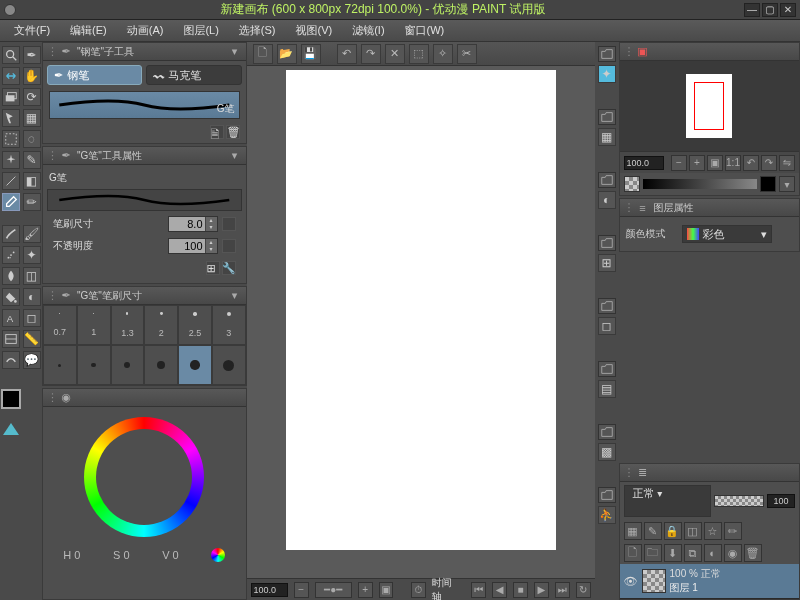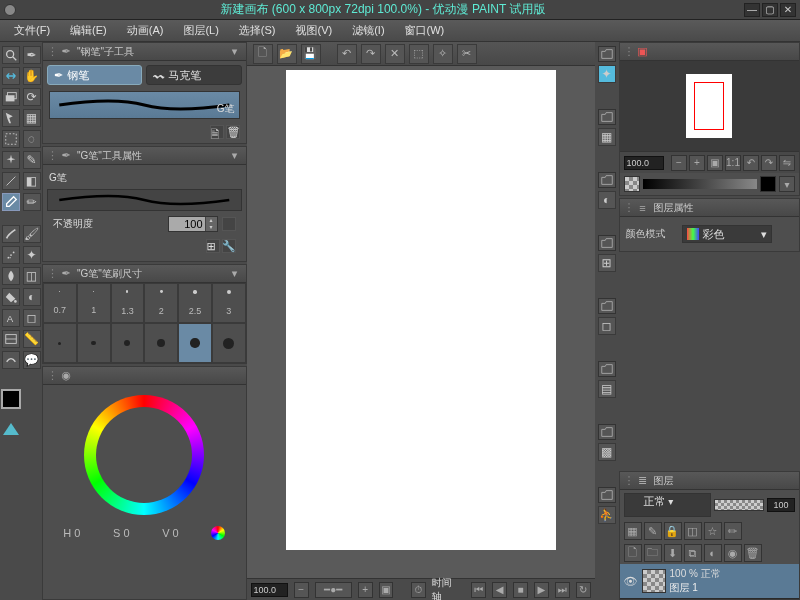--- a/index.html
+++ b/index.html
@@ -1,21 +1,21 @@
 <!DOCTYPE html>
 <html><head>
 <meta charset="utf-8">
 <style>
 * { margin: 0; padding: 0; box-sizing: border-box; font-family: "Microsoft YaHei", sans-serif; font-size: 11px; user-select: none; }
 body { width: 800px; height: 600px; background: #5a5a5a; overflow: hidden; color: #ddd; }
 
 
 .titlebar { height: 20px; background: #444; display: flex; align-items: center; padding: 0 4px; border-bottom: 1px solid #222; }
 .titlebar .dot { width: 12px; height: 12px; border-radius: 50%; background: #888; margin-right: 6px; border: 1px solid #333; }
-.titlebar .title { flex: 1; text-align: center; color: #5eead4; font-size: 12px; }
+.titlebar .title { flex: 1; text-align: center; color: #bef264; font-size: 12px; }
 .titlebar .winbtns { display: flex; gap: 2px; }
 .titlebar .winbtn { width: 16px; height: 14px; background: #333; border: 1px solid #222; color: #ccc; text-align: center; line-height: 12px; font-size: 10px; }
 
 
 .menubar { height: 22px; background: linear-gradient(#5a5a5a,#4a4a4a); display: flex; align-items: center; padding: 0 4px; border-bottom: 1px solid #333; }
 .menuitem { padding: 0 10px; color: #e0e0e0; }
 
 
 .main { display: flex; height: 558px; }
 .col-left { width: 258px; background: #4a4a4a; display: flex; }
@@ -97,21 +97,21 @@
 
 .layerprops { padding: 6px; }
 .lprow { display: flex; align-items: center; gap: 6px; height: 22px; }
 .lplabel { width: 50px; font-size: 10px; color: #ccc; }
 .colormode { width: 90px; height: 18px; background: #3a3a3a; border: 1px solid #333; display: flex; align-items: center; gap: 4px; padding: 0 4px; }
 .colormode .bars { width: 12px; height: 12px; background: linear-gradient(90deg,#f44,#4f4,#44f); }
 .effecticons { display:flex; gap:2px; margin-left:auto;}
 .effecticons .ei { width:16px; height:16px; border:1px solid #333; }
 
 .layerspanel .blendrow { display: flex; align-items: center; gap: 3px; padding: 3px 4px; }
-.blendsel { flex: 1; height: 24px; background: #3a3a3a; border: 1px solid #333; padding: 0 19px; line-height: 14px; font-size: 10px; }
+.blendsel { flex: 1; height: 32px; background: #3a3a3a; border: 1px solid #333; padding: 0 8px; line-height: 14px; font-size: 10px; }
 .opacslider { width: 50px; height: 12px; background: repeating-conic-gradient(#888 0 25%, #ccc 0 50%) 0 0/6px 6px; border:1px solid #333;}
 .opacval { width: 28px; height: 14px; background: #222; color: #ccc; font-size: 9px; text-align: center; border:1px solid #111; line-height:12px;}
 .layerbtns { display: flex; gap: 2px; padding: 2px 4px; flex-wrap: wrap; }
 .lbtn { width: 18px; height: 18px; background: #555; border: 1px solid #333; display:flex; align-items:center; justify-content:center; color:#aaa;}
 .layerlist { background: #3a3a3a; }
 .layeritem { display: flex; align-items: center; gap: 4px; padding: 3px 4px; border-bottom: 1px solid #2a2a2a; background:#5a7a95;}
 .layeritem .eye { width: 14px; }
 .layeritem .thumb { width: 24px; height: 24px; background: repeating-conic-gradient(#888 0 25%, #ccc 0 50%) 0 0/8px 8px; border: 1px solid #333; }
 .layeritem .lname { font-size: 10px; }
 
@@ -297,20 +297,28 @@
           <span class="picon">▾</span>
         </div>
         <div class="panelbody">
           <div style="font-size:10px; padding:2px 2px;">G笔</div>
           <div class="stroke-preview" style="background:#444; height:22px; margin:2px 0;">
             <svg viewBox="0 0 180 20">
                 <path d="M5 10 Q60 2 90 10 T175 10" stroke="#000" stroke-width="2.5" fill="none"></path>
               </svg>
           </div>
           <div class="proprow">
+            <span class="plabel">笔刷尺寸</span>
+            <div class="propval"><span>8.0</span><div class="stepper">
+                  <div>▴</div>
+                  <div>▾</div>
+                </div></div>
+            <div class="deco"></div>
+          </div>
+          <div class="proprow">
             <span class="plabel">不透明度</span>
             <div class="propval"><span>100</span><div class="stepper">
                   <div>▴</div>
                   <div>▾</div>
                 </div></div>
             <div class="deco"></div>
           </div>
           <div class="proprow" style="justify-content:flex-end; gap:2px;">
             <div class="deco">⊞</div>
             <div class="deco">🔧</div>
@@ -536,21 +544,20 @@
           </div>
         </div>
       </div>
 
       <div style="flex:1;"></div>
 
       <div class="panel layerspanel">
         <div class="panelhdr">
           <span class="grip">⋮</span>
           <span class="picon">≣</span>
-          <span class="ptitle">图层</span>
         </div>
         <div class="blendrow">
           <div class="blendsel"><span>正常</span> ▾</div>
           <div class="opacslider"></div>
           <div class="opacval">100</div>
         </div>
         <div class="layerbtns">
           <div class="lbtn">▦</div>
           <div class="lbtn">✎</div>
           <div class="lbtn">🔒</div>

